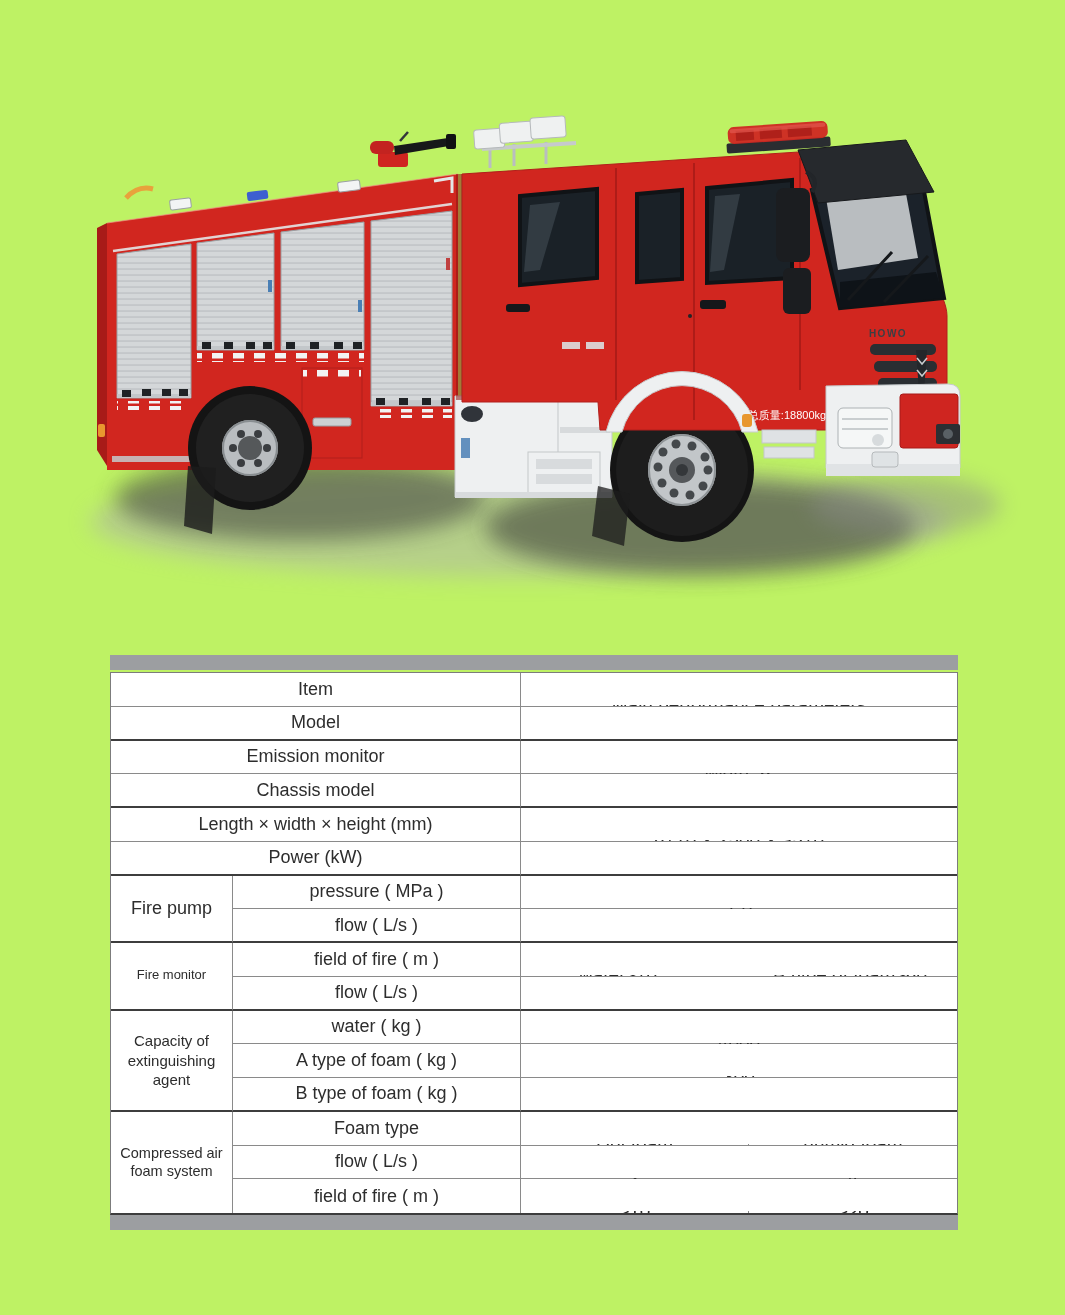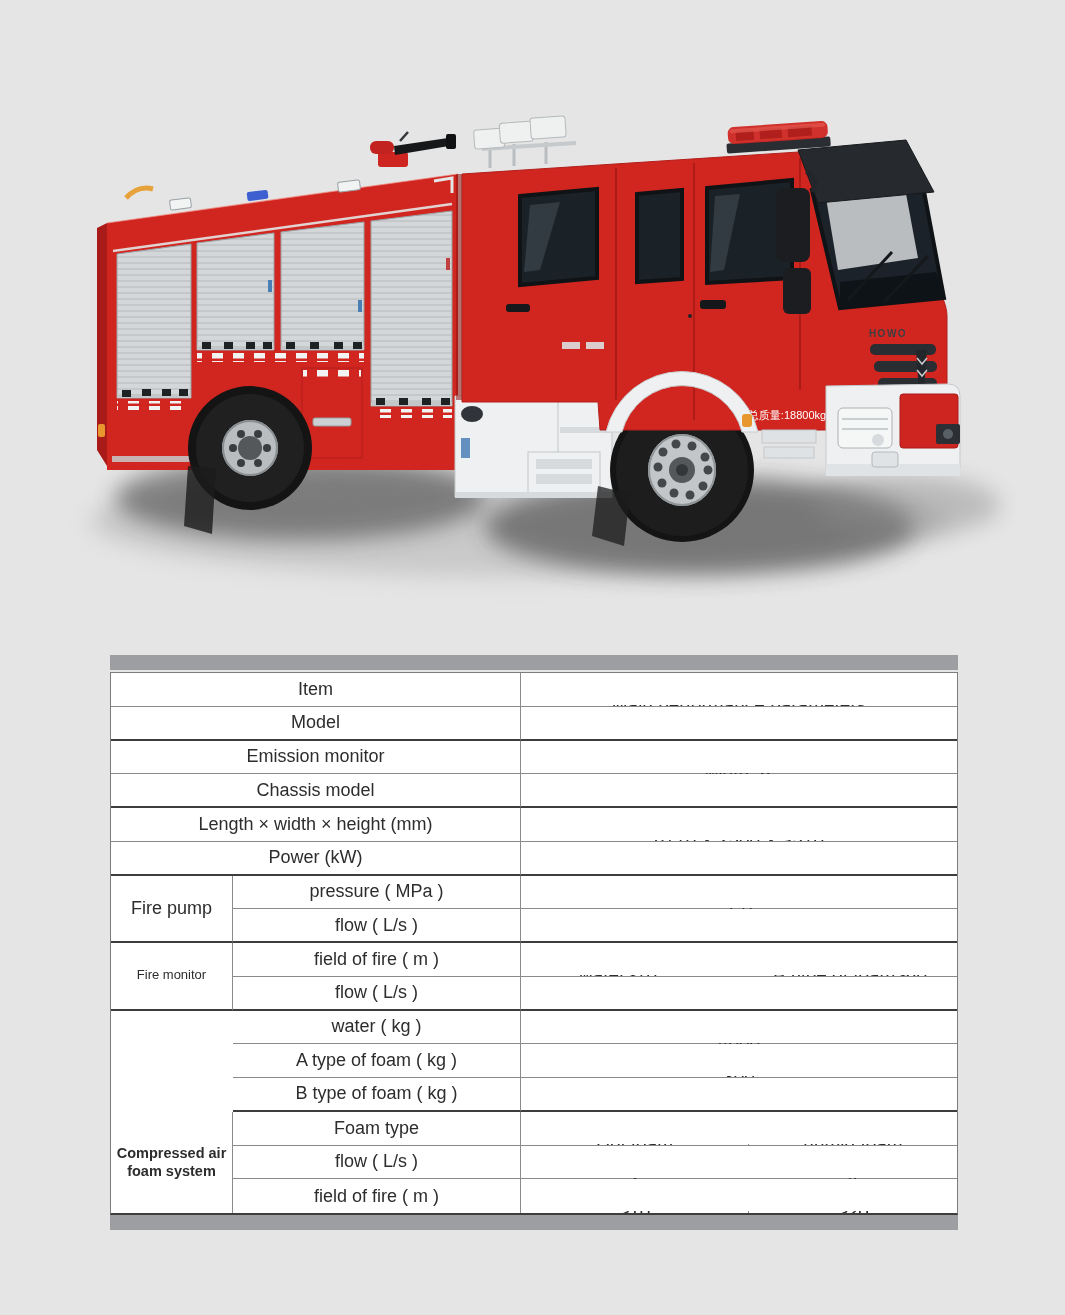--- a/index.html
+++ b/index.html
@@ -1,37 +1,37 @@
 <!DOCTYPE html>
 <html><head>
 <meta charset="utf-8">
 <style>
   html,body{margin:0;padding:0;background:#ffffff;}
-  .page{position:relative;width:1065px;height:1315px;background:#e5e5e5;overflow:hidden;
+  .page{position:relative;width:1065px;height:1315px;background:#bef264;overflow:hidden;
         font-family:"Liberation Sans","DejaVu Sans",sans-serif;color:#2d2d2d;}
   .truck-figure{position:absolute;left:0;top:0;width:1065px;height:650px;}
 
   
   .sheet{position:absolute;left:110px;top:655px;width:996px;}
   .gray-bar{width:848px;height:15px;background:#9c9ea1;}
   .gray-bar.bottom{margin-top:0px;height:15px;}
   .tbl{margin-top:2px;display:grid;width:846px;
        grid-template-columns:122px 288px 228px 208px;
        grid-auto-rows:33.75px;
        border:1px solid #7c7c7c;border-bottom:2px solid #3d3d3d;
        background:#fff;}
   .c{display:flex;align-items:center;justify-content:center;text-align:center;
      border-bottom:1px solid #8a8a8a;font-size:18px;color:#2d2d2d;overflow:hidden;}
   .c.val{font-size:19px;margin-top:32px;}
   .c.rt{border-right:1px solid #8a8a8a;}
   .c.thick{border-bottom:2px solid #3d3d3d;}
   .c.nob{border-bottom:none;}
   .c.group{white-space:pre-line;line-height:1.28;}
   .c.group.small{font-size:15px;}
-  .c.group.smaller{font-size:14.5px;line-height:1.3;font-weight:bold;}
+  .c.group.smaller{font-size:14.5px;line-height:1.3;}
   .c.duo{justify-content:space-between;padding:0 30px 0 58px;}
   .vsuffix{font-size:24px;margin-left:8px;font-weight:400;}
 </style>
 </head>
 <body>
 <div class="page">
 
 <svg class="truck-figure" viewBox="0 0 1065 650">
   <defs>
     <pattern id="slats" patternUnits="userSpaceOnUse" width="8" height="6">
@@ -286,20 +286,23 @@
 
     <div class="c rt group thick" style="grid-column:1;grid-row:9/11;font-size:13px">Fire monitor</div>
     <div class="c rt" style="grid-column:2;grid-row:9">field of fire ( m )</div>
     <div class="c val duo" style="grid-column:3/5;grid-row:9">
       <span>water≥70</span>
       <span>B type of foam≥60</span>
     </div>
     <div class="c rt thick" style="grid-column:2;grid-row:10">flow ( L/s )</div>
     <div class="c val thick" style="grid-column:3/5;grid-row:10">19 ~ 60</div>
 
+    <div class="c rt group small thick" style="grid-column:1;grid-row:11/14">Capacity of
+extinguishing
+agent</div>
     <div class="c rt" style="grid-column:2;grid-row:11">water ( kg )</div>
     <div class="c val" style="grid-column:3/5;grid-row:11">4000</div>
     <div class="c rt" style="grid-column:2;grid-row:12">A  type of foam ( kg )</div>
     <div class="c val" style="grid-column:3/5;grid-row:12">300</div>
     <div class="c rt thick" style="grid-column:2;grid-row:13">B type of foam ( kg )</div>
     <div class="c val thick" style="grid-column:3/5;grid-row:13">700</div>
 
     <div class="c rt group smaller nob" style="grid-column:1;grid-row:14/17">Compressed air
 foam system</div>
     <div class="c rt" style="grid-column:2;grid-row:14">Foam type</div>

